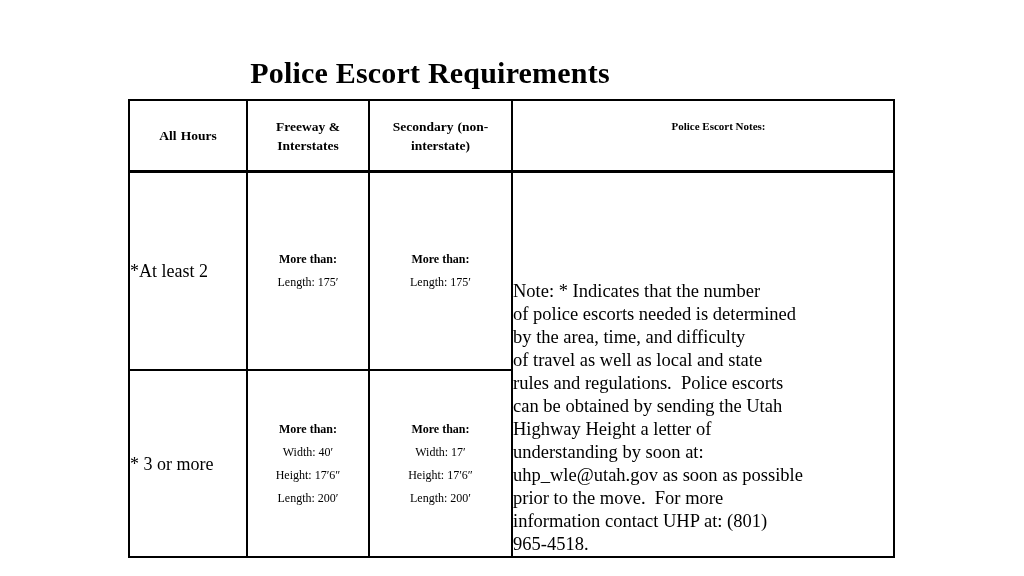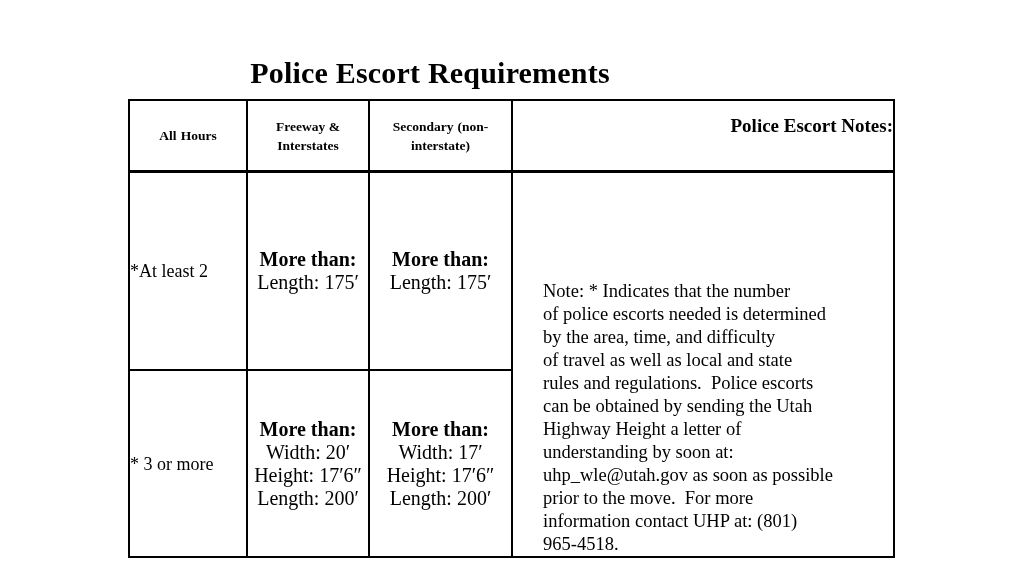--- a/index.html
+++ b/index.html
@@ -62,53 +62,52 @@
     border-bottom: 3px solid #000000;
     text-align: center;
   }
   .hdr-text {
     font-size: 13.5px;
     font-weight: bold;
     line-height: 18px;
     text-align: center;
   }
   .hdr-notes {
-    font-size: 19px;
+    font-size: 11px;
     font-weight: bold;
     line-height: 18px;
-    text-align: right;
+    text-align: center;
     display: block;
     position: relative;
     top: -10px;
     margin-left: 31px;
   }
   td.notes-cell {
     vertical-align: top;
     padding: 0;
   }
   .notes-body {
     font-size: 18.5px;
     line-height: 23px;
-    padding-left: 30px;
     padding-top: 106px;
     text-align: left;
     font-family: "Liberation Serif", "DejaVu Serif", serif;
   }
   .notes-body .nline {
     display: block;
     white-space: pre;
   }
   td.count-cell {
     text-align: left;
     font-size: 18px;
     line-height: 22px;
   }
   td.dim-cell {
     text-align: center;
-    font-size: 20px;
+    font-size: 12px;
     line-height: 23px;
   }
   .dim-head {
     font-weight: bold;
     display: block;
   }
   .dim-line {
     display: block;
     font-weight: normal;
   }
@@ -174,21 +173,21 @@
               <span class="nline">information contact UHP at: (801)</span>
               <span class="nline">965-4518.</span>
             </div>
           </td>
         </tr>
 
         <tr class="row-two">
           <td class="count-cell">* 3 or more</td>
           <td class="dim-cell">
             <span class="dim-head">More than:</span>
-            <span class="dim-line">Width: 20′</span>
+            <span class="dim-line">Width: 40′</span>
             <span class="dim-line">Height: 17′6″</span>
             <span class="dim-line">Length: 200′</span>
           </td>
           <td class="dim-cell">
             <span class="dim-head">More than:</span>
             <span class="dim-line">Width: 17′</span>
             <span class="dim-line">Height: 17′6″</span>
             <span class="dim-line">Length: 200′</span>
           </td>
         </tr>

